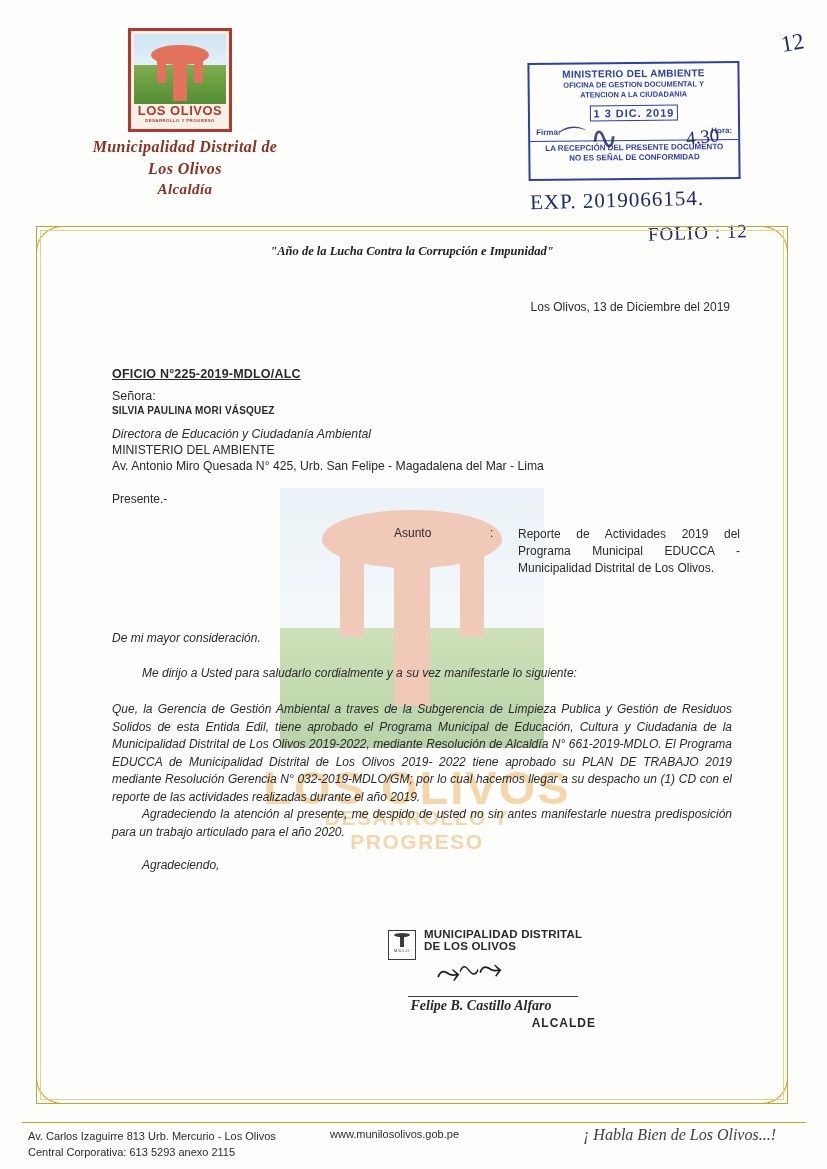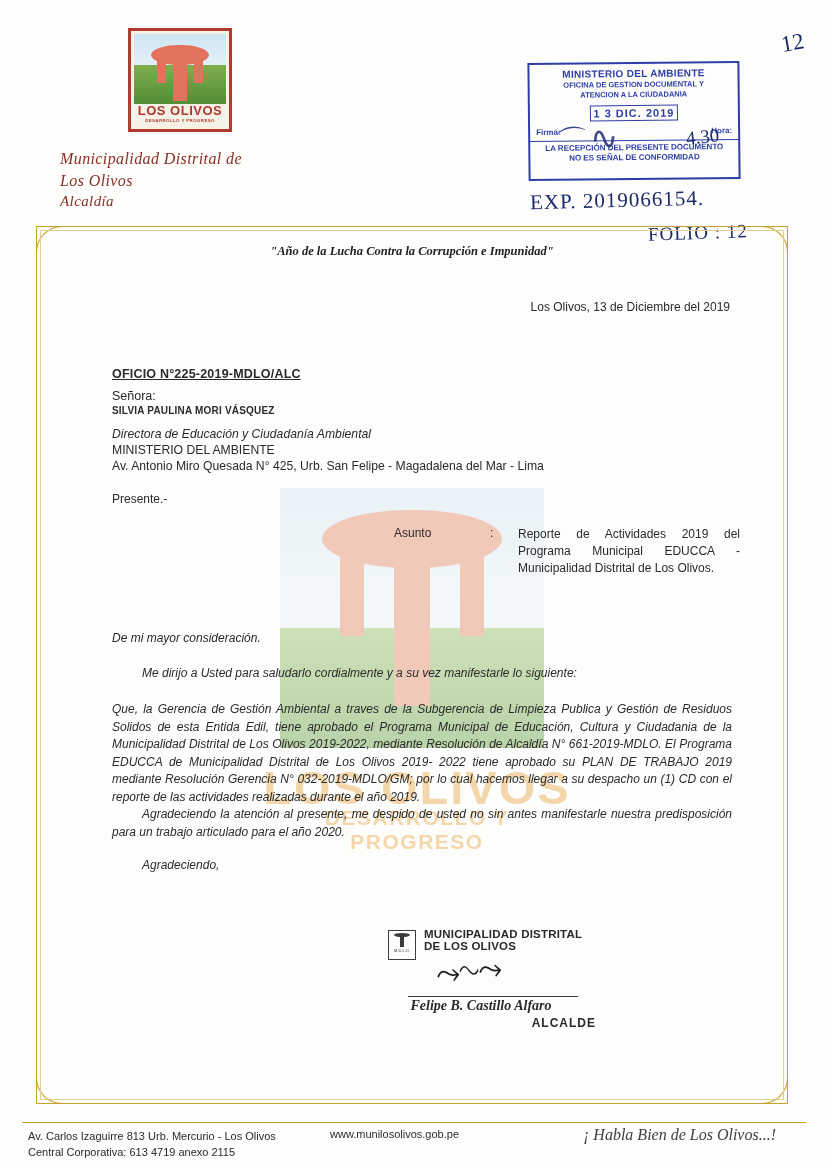--- a/index.html
+++ b/index.html
@@ -97,27 +97,28 @@
     font-size: 4.4px;
     letter-spacing: 0.4px;
     color: #b03a2e;
     display: block;
     line-height: 6px;
   }
 
   .muni-title {
     position: absolute;
     left: 60px;
-    top: 148px;
+    top: 136px;
     width: 250px;
-    text-align: left;
+    text-align: center;
     color: #8a2f22;
     font-family: "Liberation Serif", serif;
     font-style: italic;
     line-height: 1.35;
+    font-weight: bold;
   }
   .muni-title .l1 { font-size: 16px; letter-spacing: 0.4px; }
   .muni-title .l2 { font-size: 16px; letter-spacing: 0.4px; }
   .muni-title .l3 { font-size: 15px; letter-spacing: 0.4px; }
 
   
   .stamp {
     position: absolute;
     left: 528px;
     top: 62px;
@@ -658,19 +659,19 @@
       <div class="sign-rule"></div>
       <div class="sign-name">Felipe B. Castillo Alfaro</div>
       <div class="sign-role">ALCALDE</div>
     </div>
   </div>
 
   <div class="footer-rule"></div>
   <div class="footer">
     <div class="f-left">
       <div>Av. Carlos Izaguirre 813 Urb. Mercurio - Los Olivos</div>
-      <div>Central Corporativa: 613 4719 anexo 2115</div>
+      <div>Central Corporativa: 613 5293 anexo 2115</div>
     </div>
     <div class="f-mid">www.munilosolivos.gob.pe</div>
     <div class="f-right">¡ Habla Bien de Los Olivos...!</div>
   </div>
 
 </div>
 
 </body></html>

